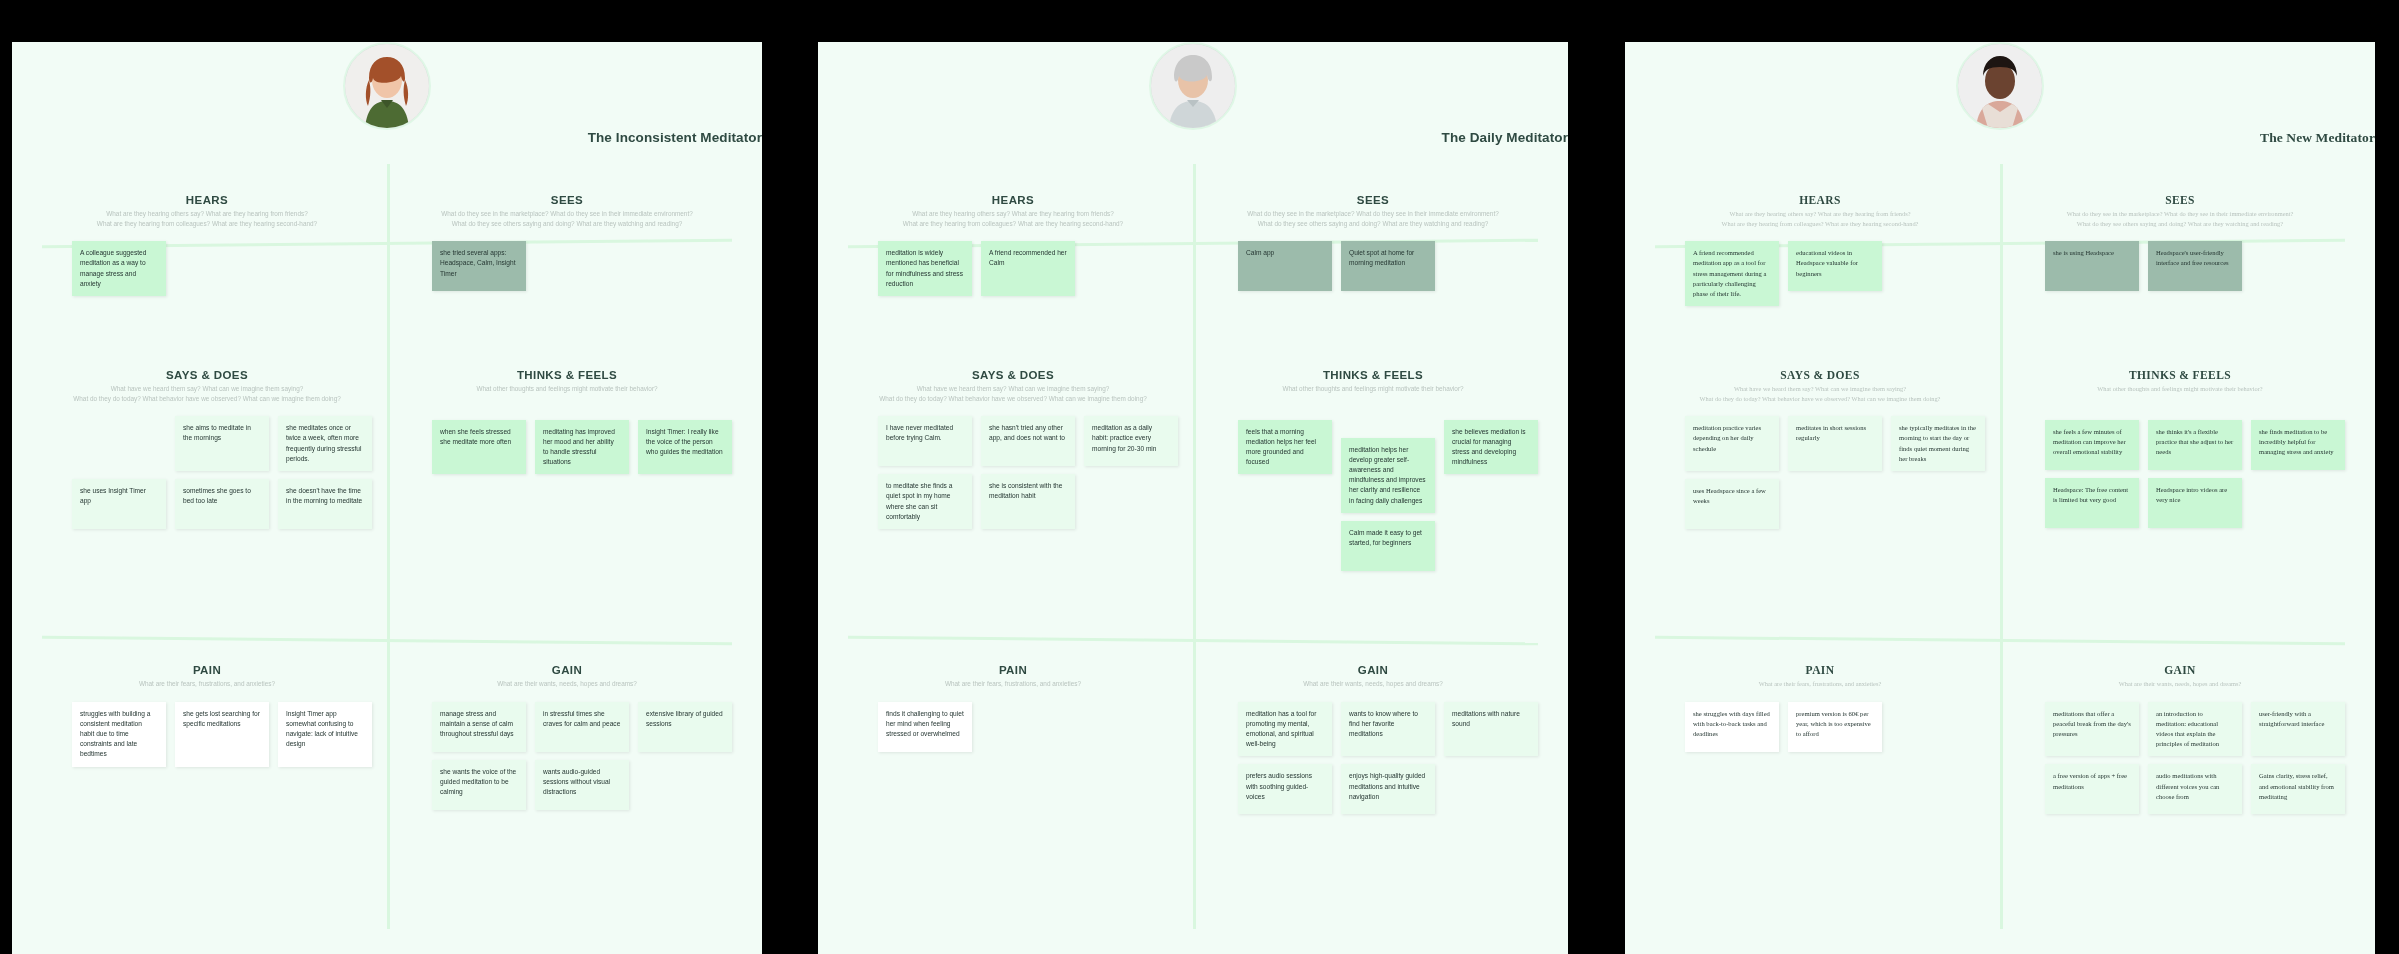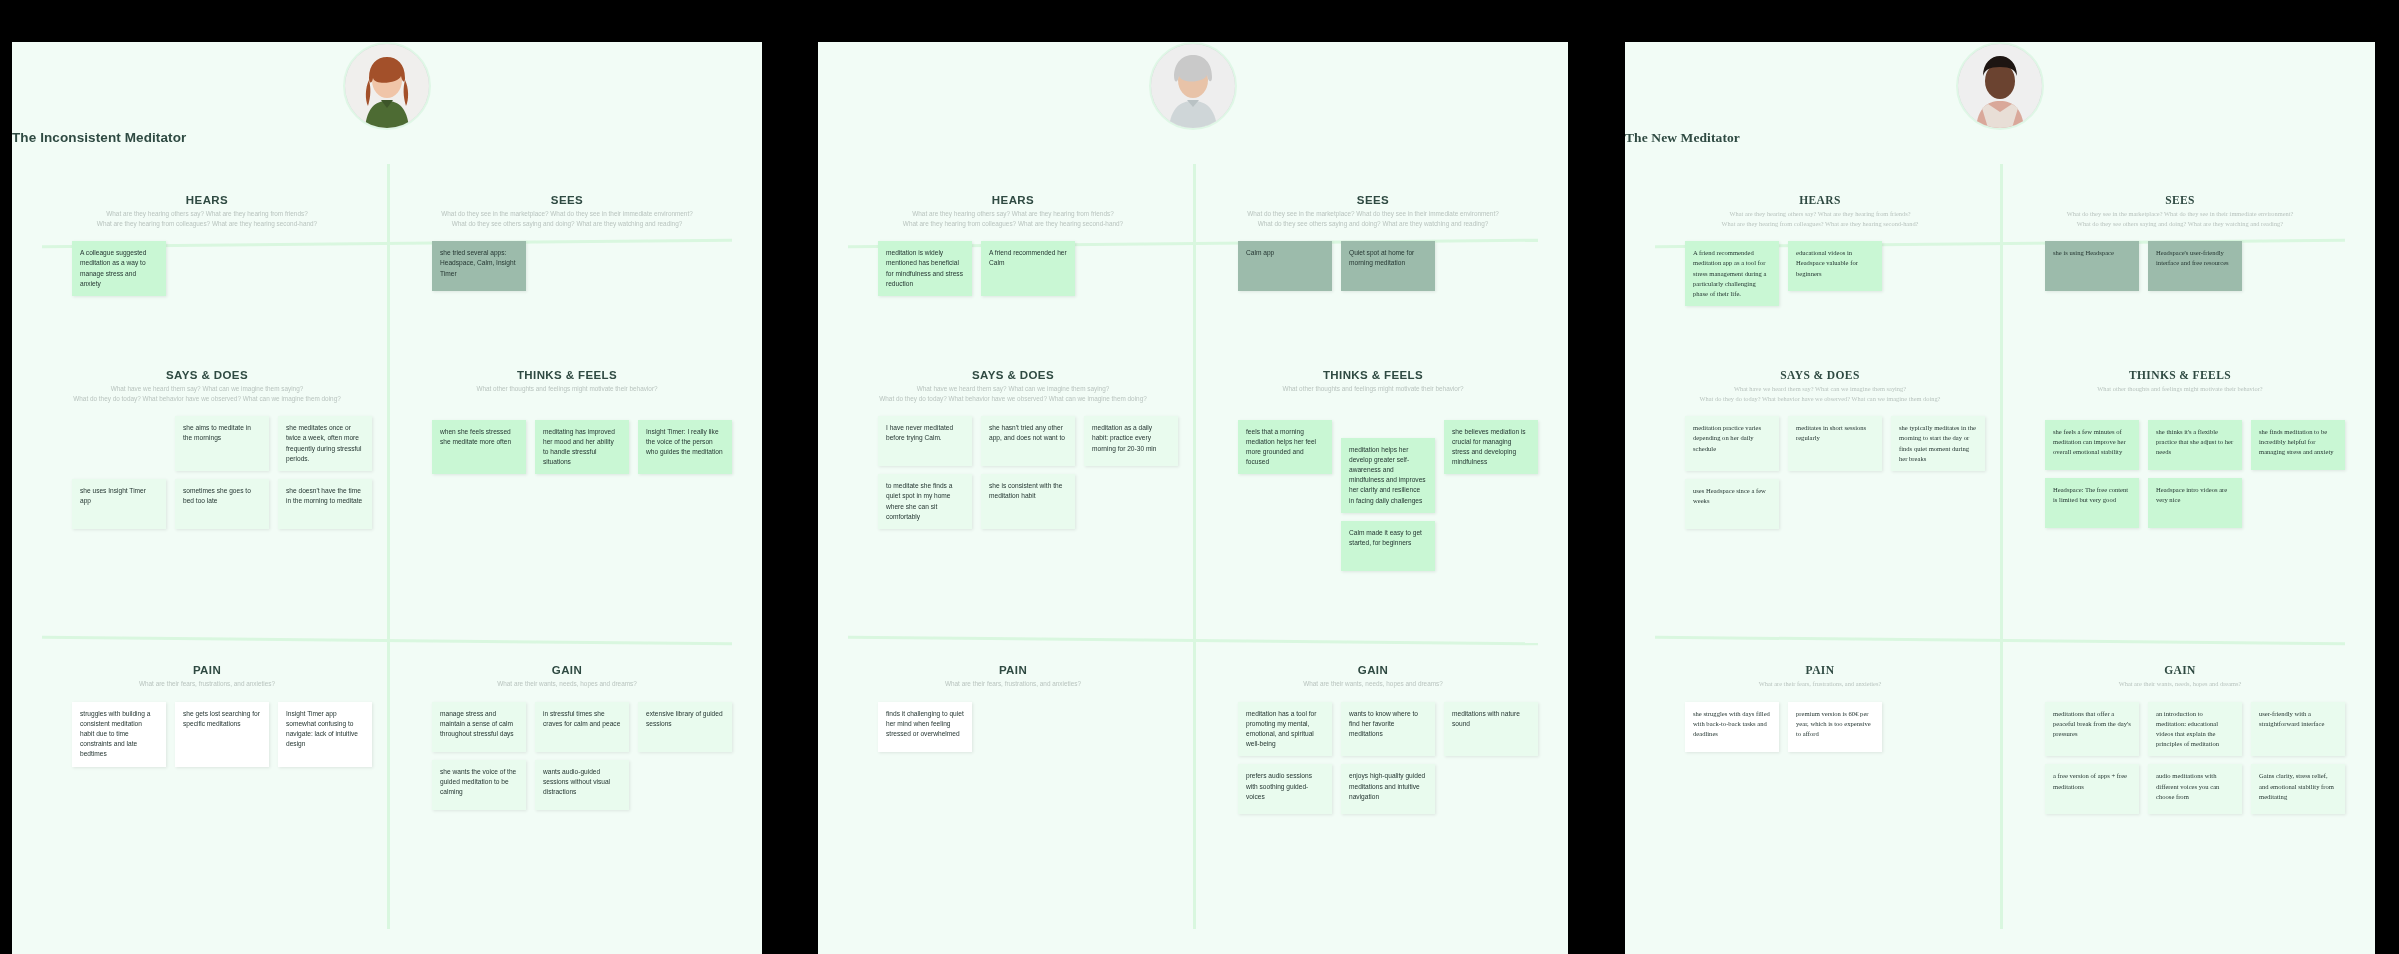--- a/index.html
+++ b/index.html
@@ -7,21 +7,21 @@
   .board{position:relative;width:2399px;height:954px;background:#000;}
 
   .panel{position:absolute;top:42px;width:750px;height:912px;background:#f2fcf6;}
   .p1{left:12px;} .p2{left:818px;} .p3{left:1625px;font-family:Liberation Serif, serif;}
 
   .avatar{position:absolute;top:0;left:50%;transform:translateX(-50%);
     width:84px;height:84px;border-radius:50%;overflow:hidden;
     border:2px solid #dff7e6;background:#cfd8d4;}
   .avatar svg{display:block;width:84px;height:84px;}
 
-  .persona-title{position:absolute;top:88px;left:0;width:100%;text-align:left;
+  .persona-title{position:absolute;top:88px;left:0;width:100%;text-align:right;
     font-size:13.5px;font-weight:bold;color:#2f4a42;letter-spacing:.1px;}
 
   
   .cross{position:absolute;inset:0;pointer-events:none;}
   .cross .v{position:absolute;left:50%;width:3px;background:#d9f7df;}
   .cross .h{position:absolute;left:4%;width:92%;height:3px;background:#d9f7df;}
 
   .quad{position:absolute;box-sizing:border-box;}
   .q-head{text-align:center;}
   .q-title{font-size:11.5px;font-weight:bold;color:#2f4a42;letter-spacing:.4px;}
@@ -142,20 +142,21 @@
   <div class="panel p2">
     <div class="avatar">
       <svg viewBox="0 0 84 84">
           <rect width="84" height="84" fill="#eeeeee"></rect>
       <path d="M18 84c2-20 11-27 24-27s22 7 24 27z" fill="#cfd6d8"></path>
       <ellipse cx="42" cy="36" rx="15" ry="18" fill="#e8c3a8"></ellipse>
       <path d="M23 33c0-15 9-22 19-22s19 7 19 22c0 7-4 5-5-2-3 8-25 9-28 1-1 7-5 8-5-1z" fill="#c9c9c9"></path>
       <path d="M36 56h12l-6 7z" fill="#b9c2c4"></path>
         </svg>
     </div>
+    <div class="persona-title">The Daily Meditator</div>
     <div class="cross">
       <div class="v" style="top:122px;height:260px;"></div>
       <div class="v" style="top:382px;height:215px;"></div>
       <div class="v" style="top:597px;height:290px;"></div>
       <div class="h" style="top:200px;transform:rotate(-0.55deg);"></div>
       <div class="h" style="top:597px;transform:rotate(0.55deg);"></div>
     </div>
 
     <div class="quad" style="left:30px;top:152px;width:330px;">
       <div class="q-head">

